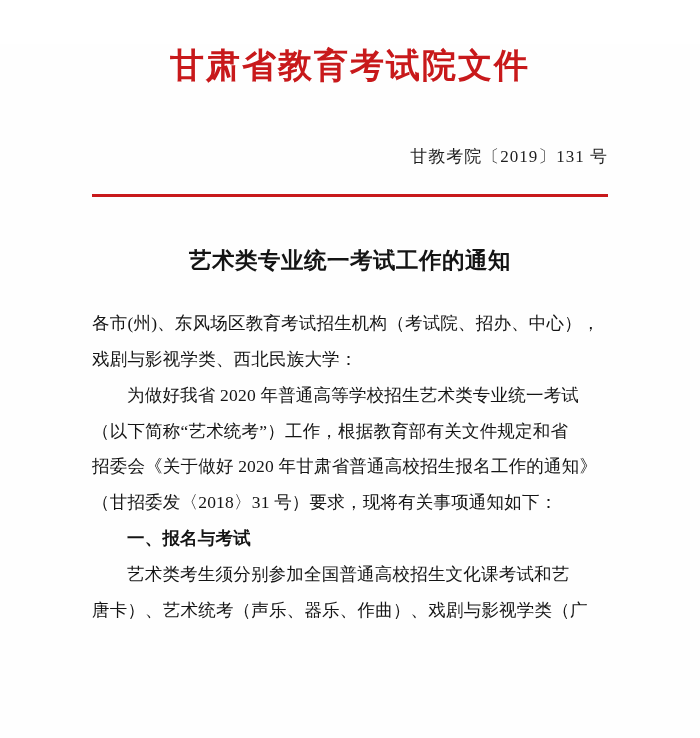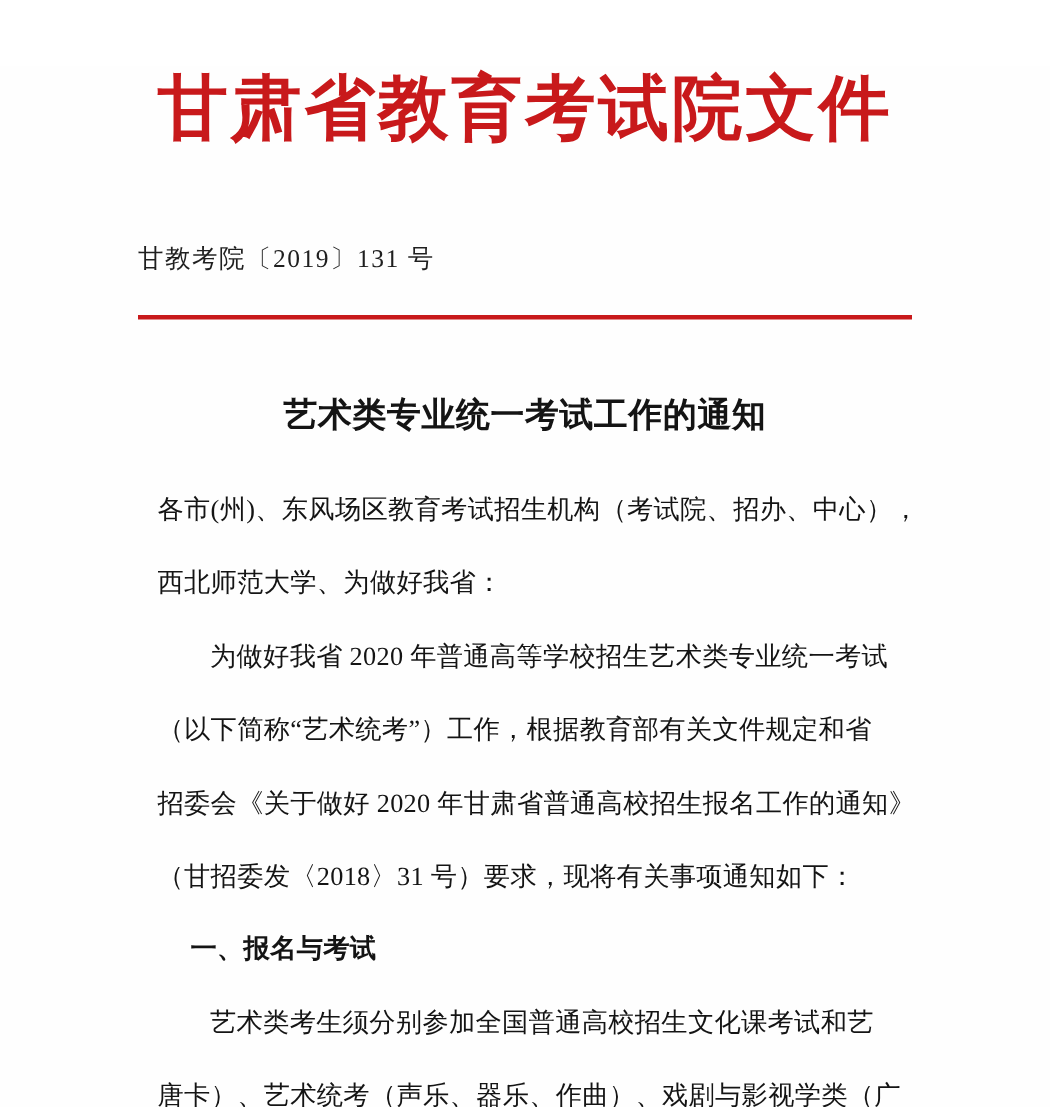--- a/index.html
+++ b/index.html
@@ -21,30 +21,30 @@
     background: #fefefe;
     box-sizing: border-box;
     padding: 0 92px;
   }
   .masthead {
     margin-top: 44px;
     text-align: center;
   }
   .masthead-title {
     font-family: "DejaVu Serif", "Liberation Serif", serif;
-    font-size: 47px;
+    font-size: 34px;
     line-height: 1.25;
     font-weight: 700;
     color: #c8191b;
     letter-spacing: 2px;
     white-space: nowrap;
   }
   .doc-number {
     margin-top: 58px;
-    text-align: left;
+    text-align: right;
     font-size: 17px;
     color: #1f1f1f;
     letter-spacing: 1px;
   }
   .red-rule {
     margin-top: 26px;
     height: 3px;
     background: #c8191b;
     width: 100%;
   }
@@ -63,21 +63,21 @@
   }
   .body-block {
     margin-top: 26px;
     font-size: 17.5px;
     line-height: 2.05;
     color: #141414;
     text-align: justify;
     letter-spacing: 0.2px;
   }
   .para {
-    margin: 13px;
+    margin: 0;
     white-space: nowrap;
   }
   .para.indent {
     text-indent: 2em;
   }
   .section-heading {
     margin: 0;
     font-weight: 700;
     text-indent: 2em;
     white-space: nowrap;
@@ -95,21 +95,21 @@
   <div class="doc-number">甘教考院〔2019〕131 号</div>
 
   <div class="red-rule"></div>
 
   <div class="title-block">
     <span class="title-line">艺术类专业统一考试工作的通知</span>
   </div>
 
   <div class="body-block">
     <p class="para">各市(州)、东风场区教育考试招生机构（考试院、招办、中心），</p>
-    <p class="para">西北师范大学、为做好我省：</p>
+    <p class="para">戏剧与影视学类、西北民族大学：</p>
     <p class="para indent">为做好我省 2020 年普通高等学校招生艺术类专业统一考试</p>
     <p class="para">（以下简称“艺术统考”）工作，根据教育部有关文件规定和省</p>
     <p class="para">招委会《关于做好 2020 年甘肃省普通高校招生报名工作的通知》</p>
     <p class="para">（甘招委发〈2018〉31 号）要求，现将有关事项通知如下：</p>
     <p class="section-heading">一、报名与考试</p>
     <p class="para indent">艺术类考生须分别参加全国普通高校招生文化课考试和艺</p>
     <p class="para">唐卡）、艺术统考（声乐、器乐、作曲）、戏剧与影视学类（广</p>
   </div>
 
 </div>

